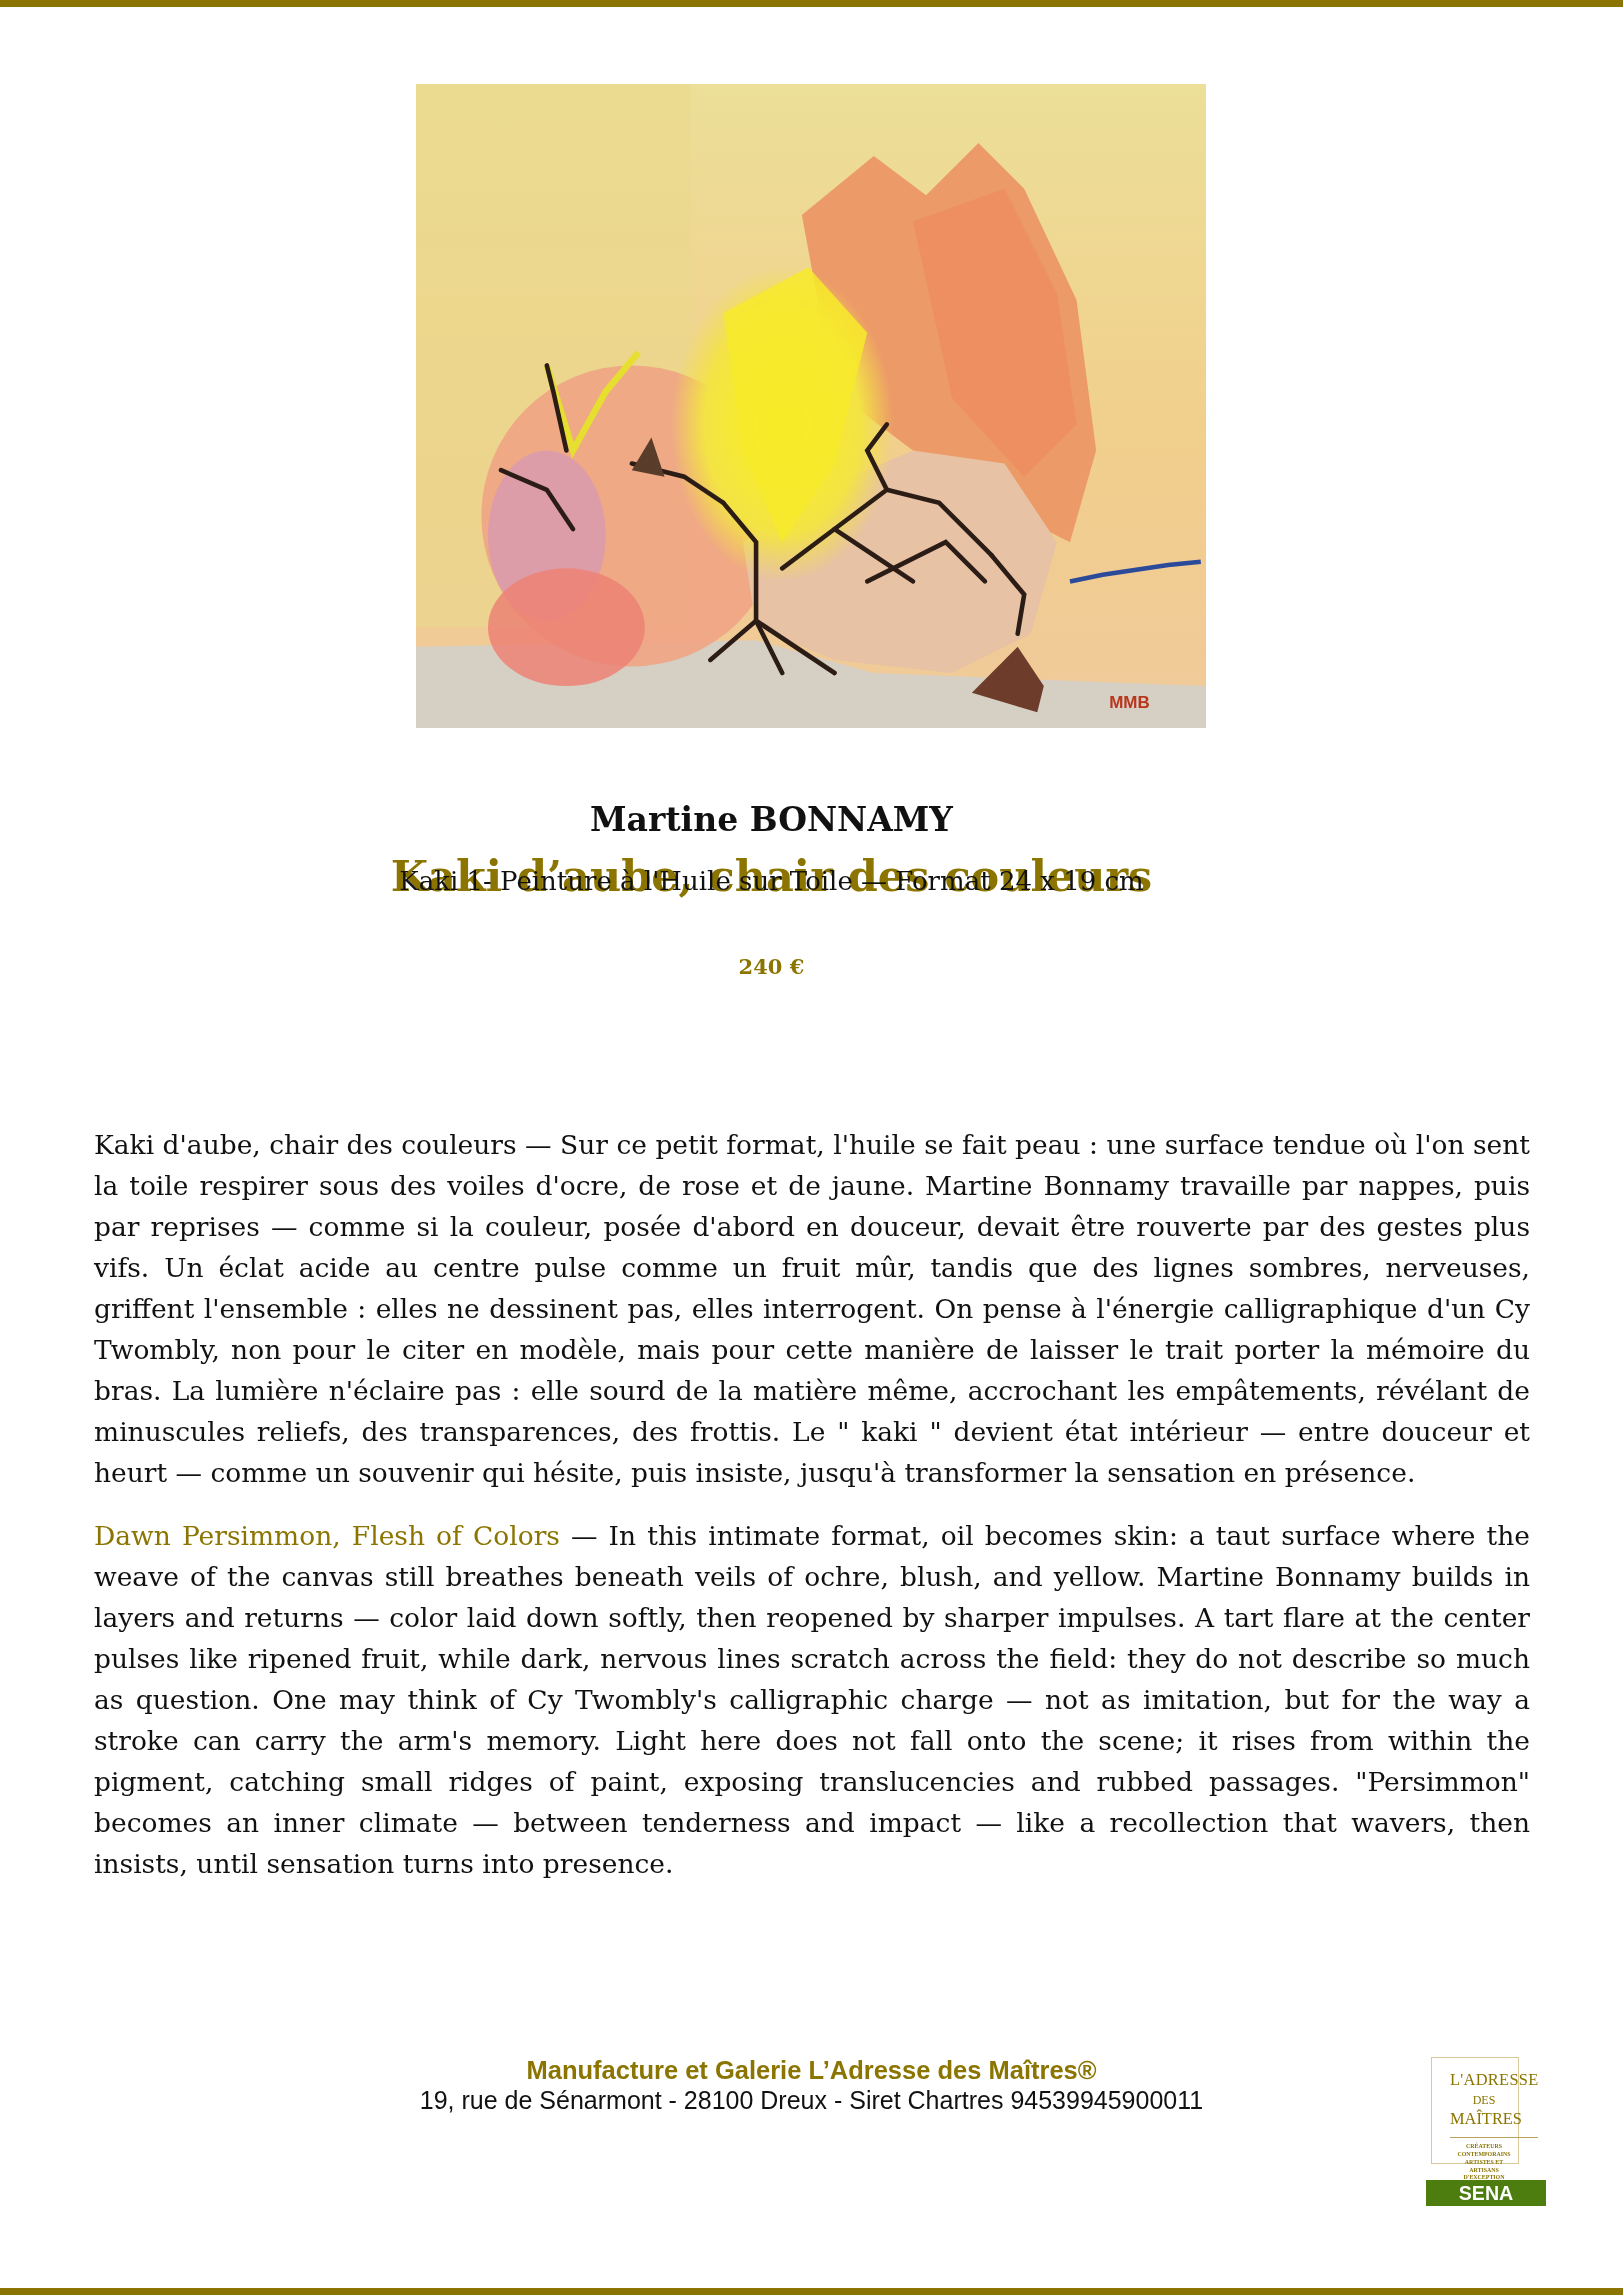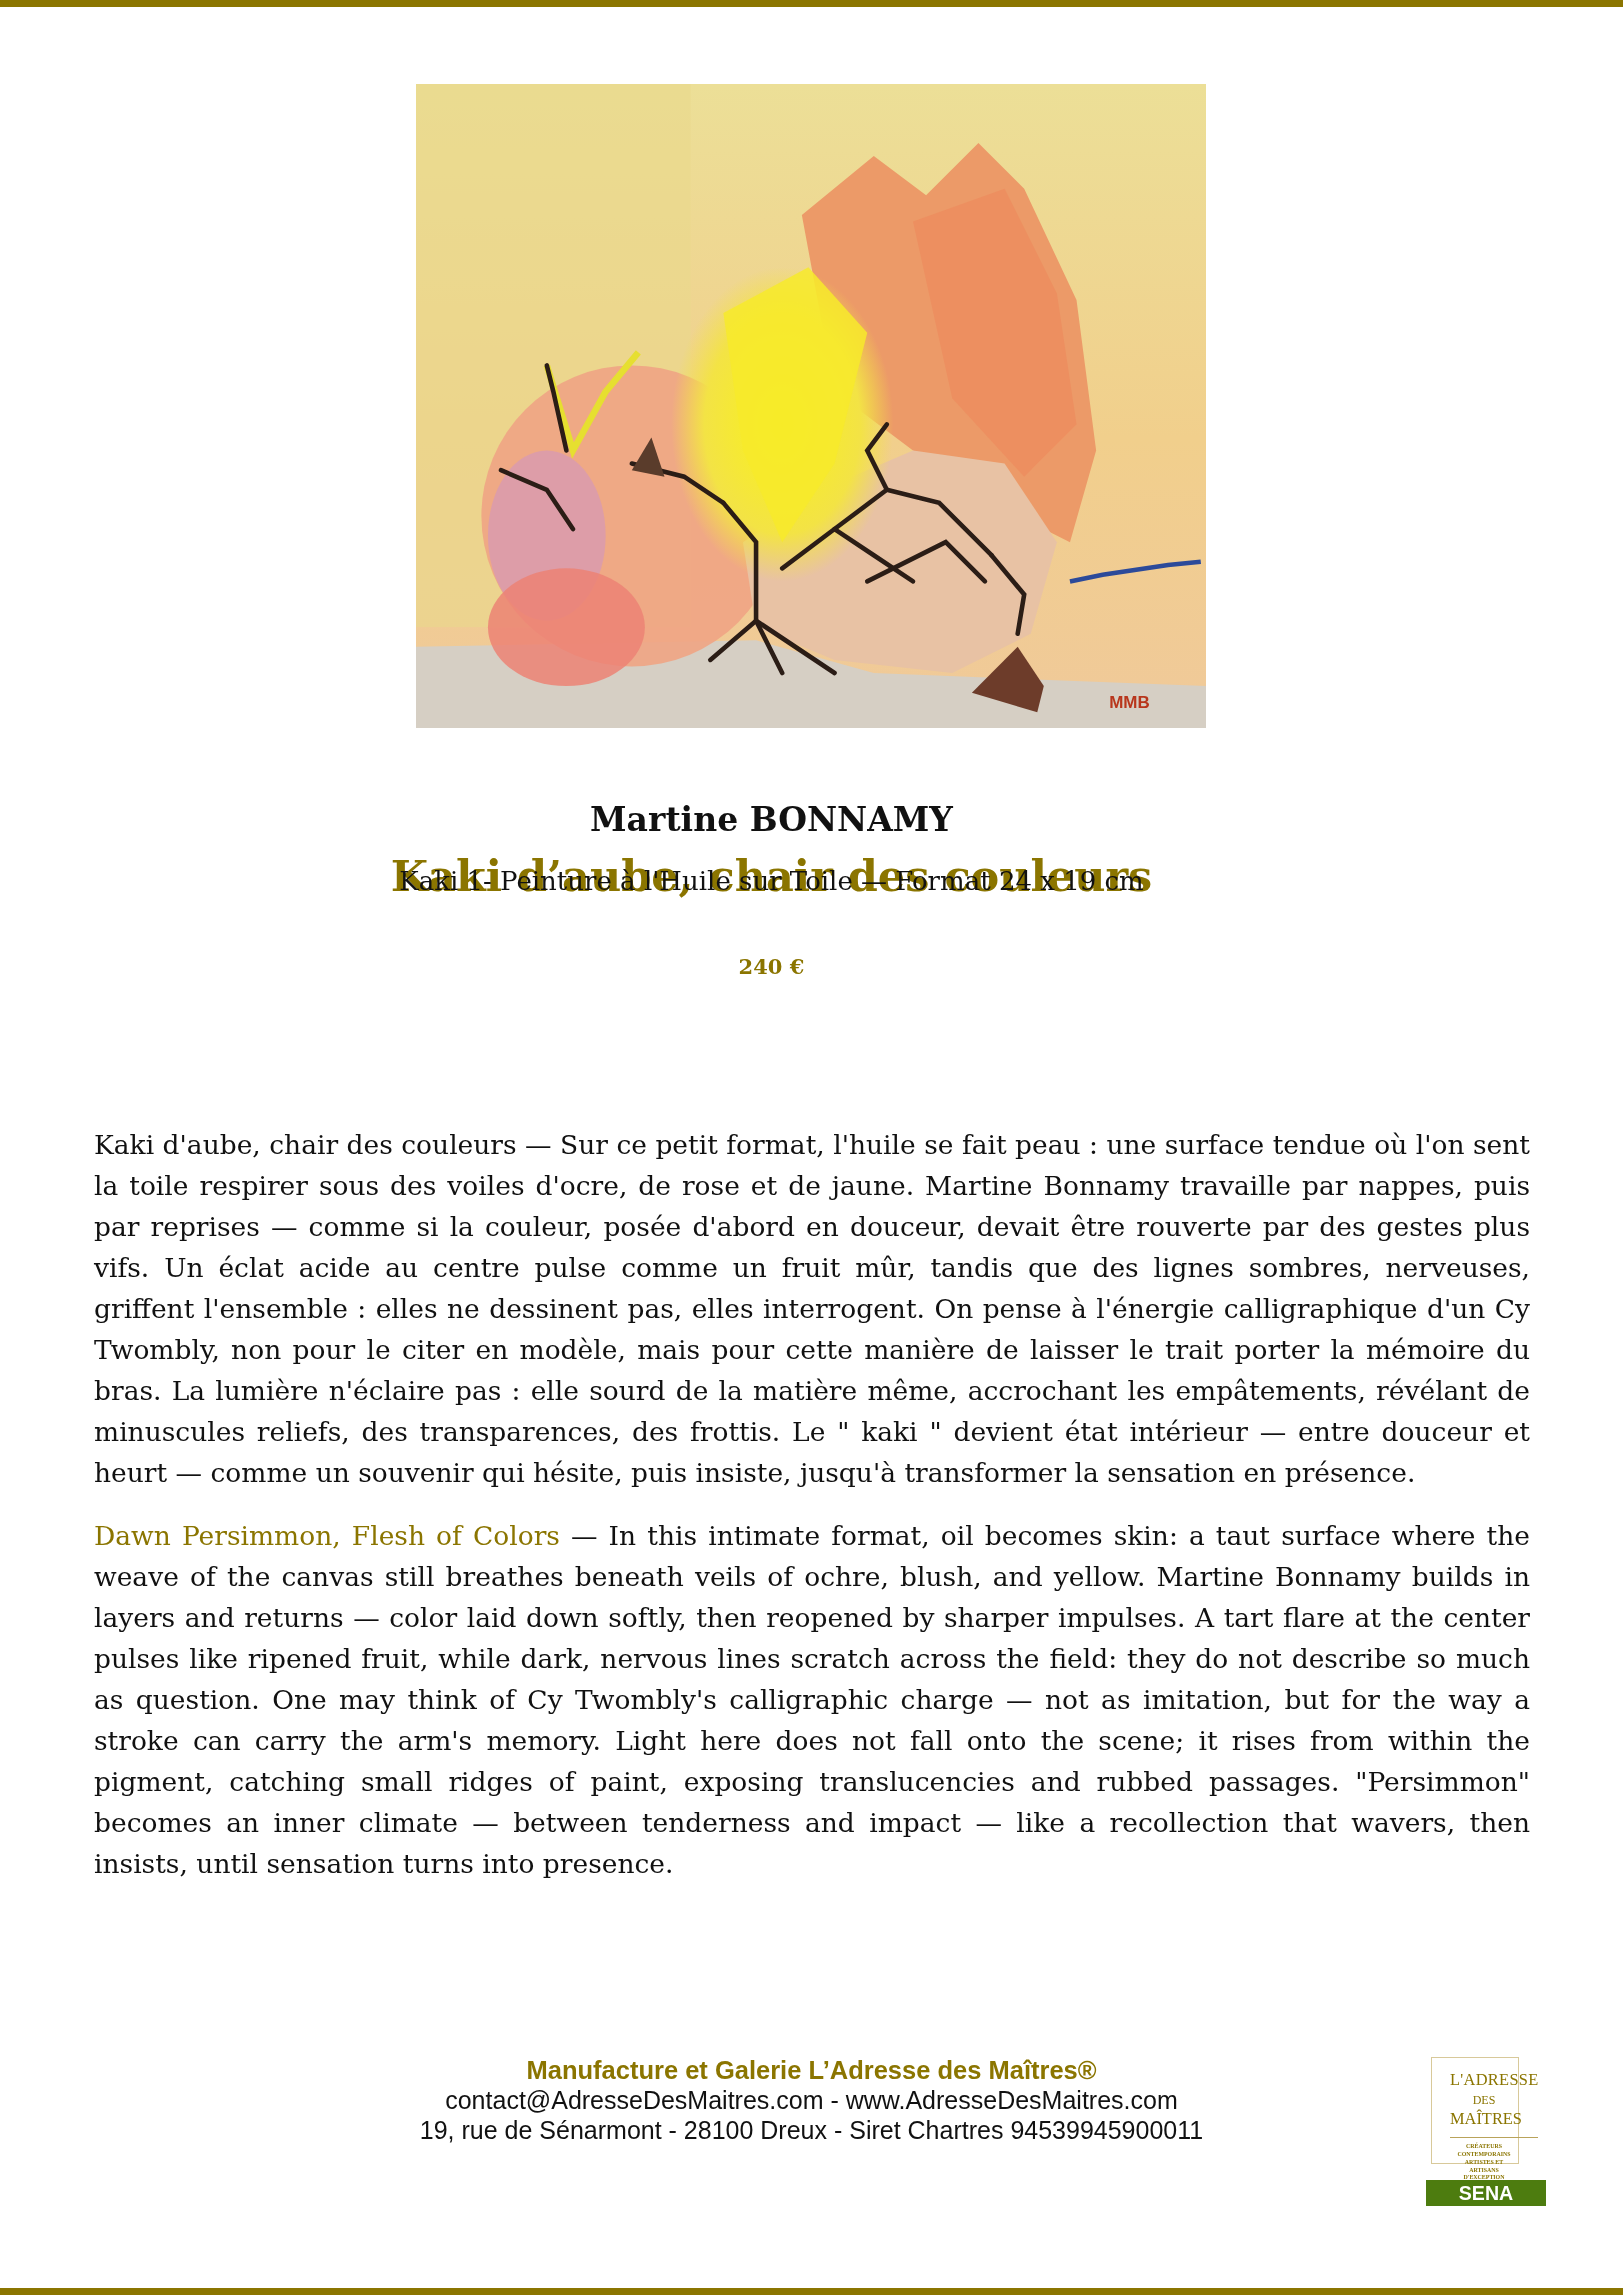--- a/index.html
+++ b/index.html
@@ -124,21 +124,20 @@
 <div class="center title">Kaki d’aube, chair des couleurs</div>
 <div class="center sub">Kaki 1- Peinture à l'Huile sur Toile — Format 24 x 19 cm</div>
 <div class="center price">240 €</div>
 
 <p class="body-text p-fr" style="margin:0">Kaki d'aube, chair des couleurs — Sur ce petit format, l'huile se fait peau : une surface tendue où l'on sent la toile respirer sous des voiles d'ocre, de rose et de jaune. Martine Bonnamy travaille par nappes, puis par reprises — comme si la couleur, posée d'abord en douceur, devait être rouverte par des gestes plus vifs. Un éclat acide au centre pulse comme un fruit mûr, tandis que des lignes sombres, nerveuses, griffent l'ensemble : elles ne dessinent pas, elles interrogent. On pense à l'énergie calligraphique d'un Cy Twombly, non pour le citer en modèle, mais pour cette manière de laisser le trait porter la mémoire du bras. La lumière n'éclaire pas : elle sourd de la matière même, accrochant les empâtements, révélant de minuscules reliefs, des transparences, des frottis. Le " kaki " devient état intérieur — entre douceur et heurt — comme un souvenir qui hésite, puis insiste, jusqu'à transformer la sensation en présence.</p>
 
 <p class="body-text p-en" style="margin:0"><span class="hl">Dawn Persimmon, Flesh of Colors</span><span> — In this intimate format, oil becomes skin: a taut surface where the weave of the canvas still breathes beneath veils of ochre, blush, and yellow. Martine Bonnamy builds in layers and returns — color laid down softly, then reopened by sharper impulses. A tart flare at the center pulses like ripened fruit, while dark, nervous lines scratch across the field: they do not describe so much as question. One may think of Cy Twombly's calligraphic charge — not as imitation, but for the way a stroke can carry the arm's memory. Light here does not fall onto the scene; it rises from within the pigment, catching small ridges of paint, exposing translucencies and rubbed passages. "Persimmon" becomes an inner climate — between tenderness and impact — like a recollection that wavers, then insists, until sensation turns into presence.</span></p>
 
 <div class="footer">
   <div class="gold l1">Manufacture et Galerie L’Adresse des Maîtres®</div>
-  <div class="black">contact@AdresseDesMaitres.com - www.AdresseDesMaitres.com</div>
   <div class="black">19, rue de Sénarmont - 28100 Dreux - Siret Chartres 94539945900011</div>
 </div>
 
 <div class="logo">
   <div class="l-a">L'ADRESSE</div>
   <div class="l-des">DES</div>
   <div class="l-m">MAÎTRES</div>
   <div class="l-rule"></div>
   <div class="l-t">CRÉATEURS CONTEMPORAINS</div>
   <div class="l-t">ARTISTES ET ARTISANS</div>

